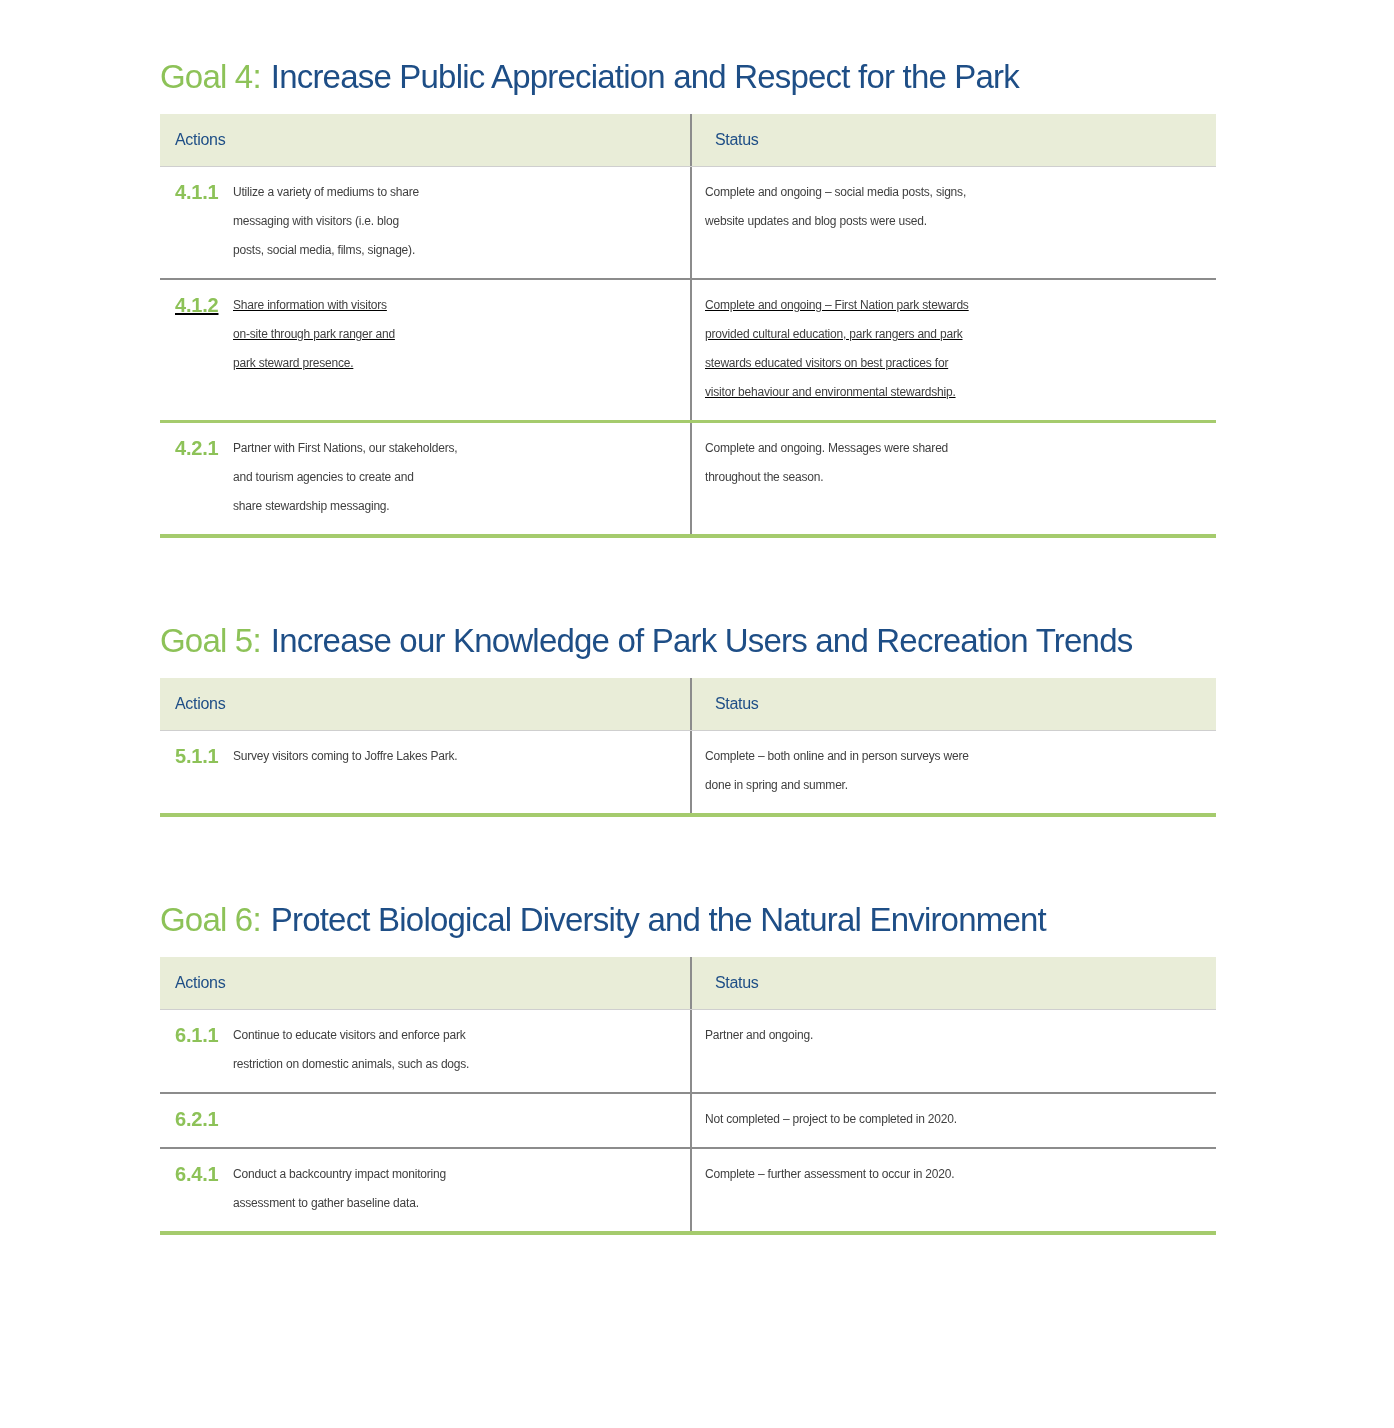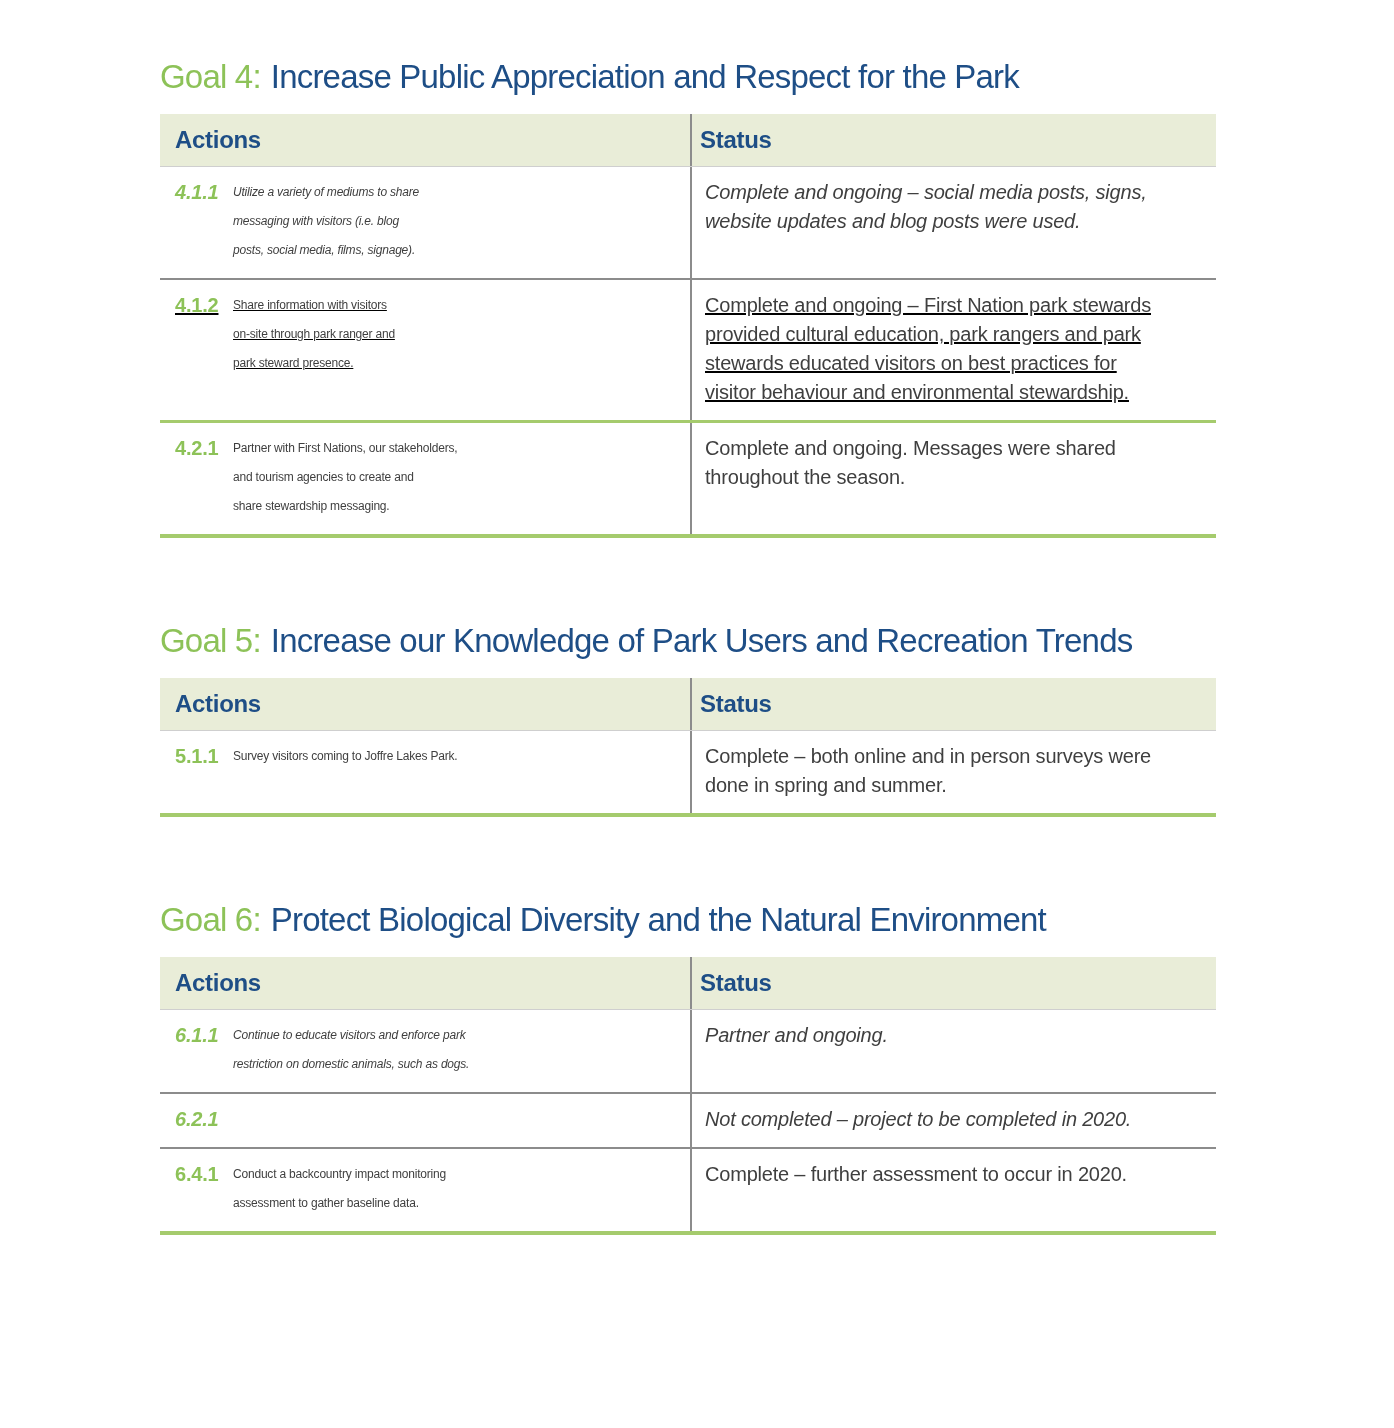--- a/index.html
+++ b/index.html
@@ -38,39 +38,38 @@
     border-bottom: 4px solid var(--line-green);
   }
   .thead {
     display: grid;
     grid-template-columns: 530px 1fr;
     background: var(--header-bg);
     height: 52px;
     border-bottom: 1px solid #cfcfcf;
   }
   .th {
-    font-size: 24px;
-    font-weight: bold;
+    font-size: 16px;
+    font-weight: normal;
     color: var(--heading-blue);
     display: flex;
     align-items: center;
     padding-left: 15px;
     letter-spacing: -0.3px;
   }
   .th.status-col {
     border-left: 2px solid var(--line-gray);
-    padding-left: 8px;
+    padding-left: 23px;
   }
   .trow {
     display: grid;
     grid-template-columns: 530px 1fr;
   }
   .trow.sep-gray {
     border-bottom: 2px solid var(--line-gray);
-    font-style: italic;
   }
   .trow.sep-green {
     border-bottom: 3px solid var(--line-green);
     text-decoration: underline;
   }
   .action-cell {
     display: flex;
     padding: 11px 16px 13px 15px;
     box-sizing: border-box;
   }
@@ -86,21 +85,21 @@
     white-space: pre-line;
     font-size: 12px;
     line-height: 29px;
     color: var(--body-text);
     letter-spacing: -0.2px;
   }
   .status-cell {
     border-left: 2px solid var(--line-gray);
     padding: 11px 10px 13px 13px;
     white-space: pre-line;
-    font-size: 20px;
+    font-size: 12px;
     line-height: 29px;
     color: var(--body-text);
     letter-spacing: -0.2px;
     box-sizing: border-box;
   }
   :root {
     --goal-green: #8dc258;
     --heading-blue: #1e4e86;
     --header-bg: #e9edd8;
     --body-text: #3f3f3f;

